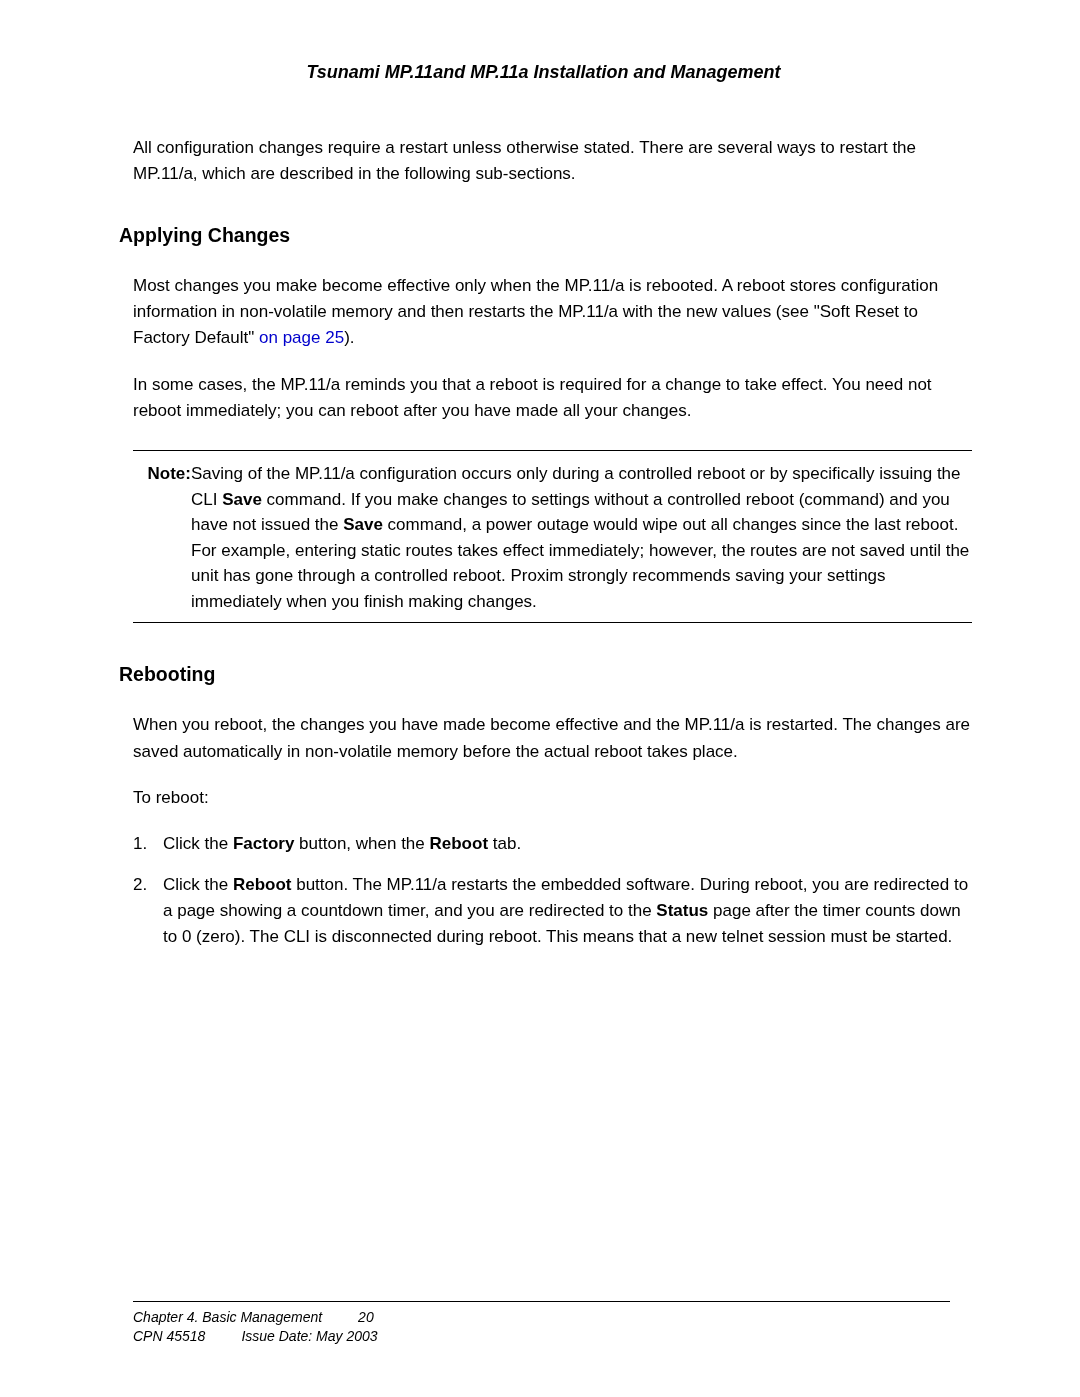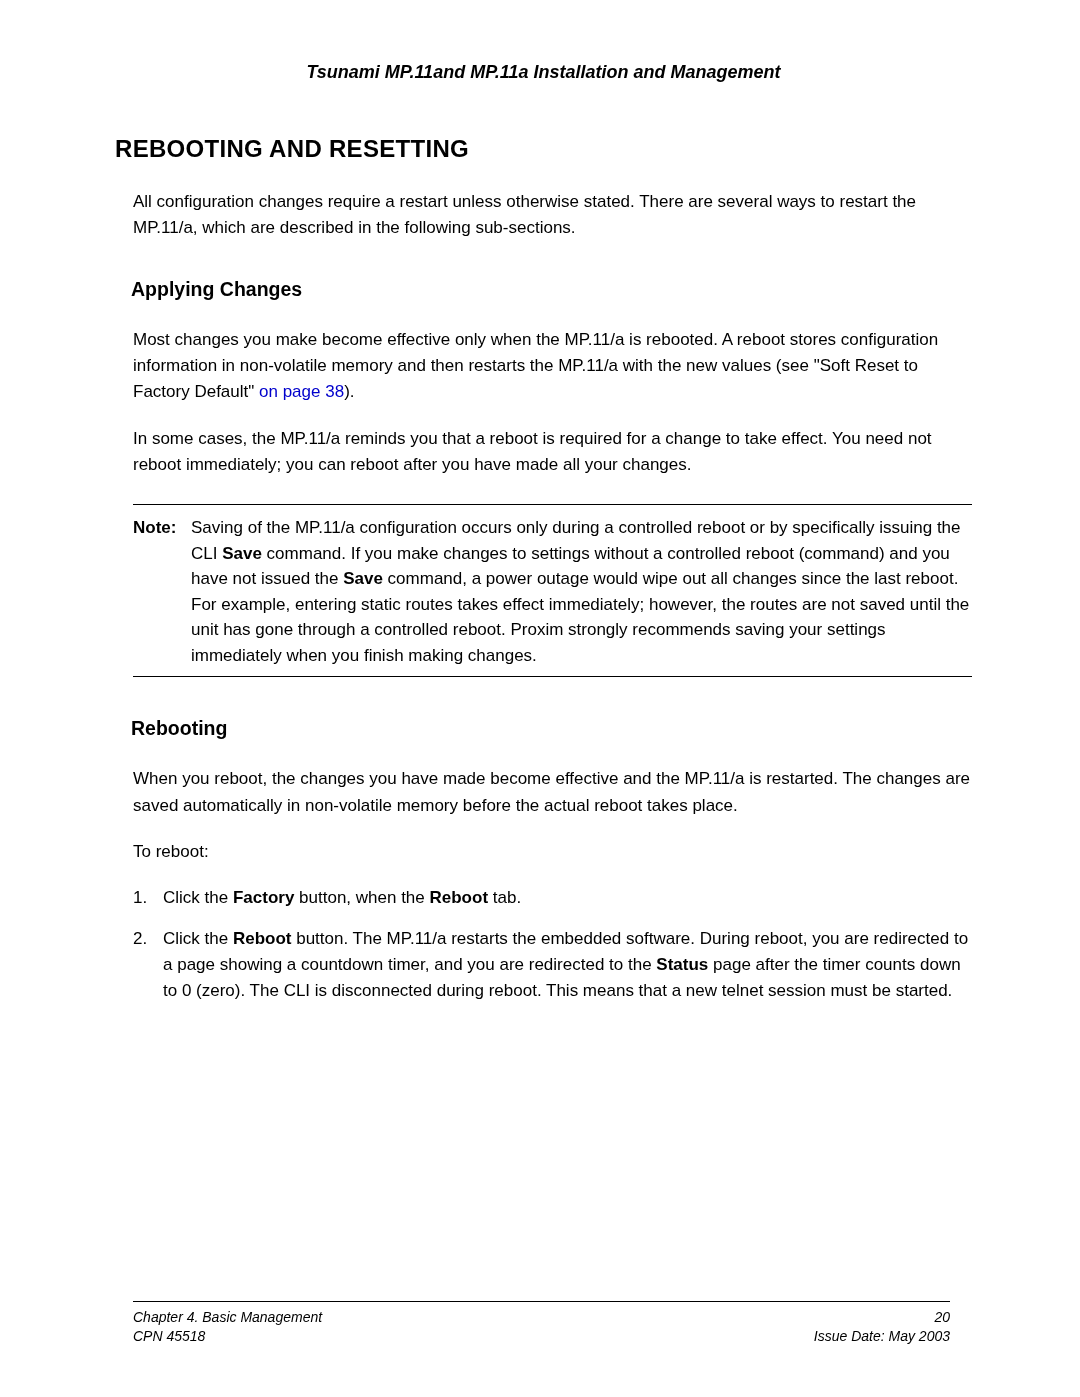--- a/index.html
+++ b/index.html
@@ -34,21 +34,21 @@
     }
     .intro-para {
       font-size: 17px;
       line-height: 1.55;
       margin-left: 18px;
       margin-bottom: 36px;
     }
     .sub-heading {
       font-size: 19.5px;
       font-weight: bold;
-      margin-left: 16px;
+      margin-left: 4px;
       margin-bottom: 26px;
     }
     .body-para {
       font-size: 17px;
       line-height: 1.55;
       margin-left: 18px;
       margin-bottom: 20px;
     }
     .link {
       color: #0000cc;
@@ -63,20 +63,21 @@
     }
     .note-row {
       display: flex;
       font-size: 17px;
       line-height: 1.5;
     }
     .note-label {
       font-weight: bold;
       flex-shrink: 0;
       width: 58px;
+      text-align: right;
     }
     .note-text {
       flex: 1;
     }
     .bold {
       font-weight: bold;
     }
     .steps {
       margin-left: 18px;
     }
@@ -98,40 +99,40 @@
       bottom: 50px;
       left: 133px;
       right: 130px;
     }
     .footer-line {
       border-top: 1px solid #000;
       margin-bottom: 6px;
     }
     .footer-row {
       display: flex;
-      justify-content: space-between;
+      justify-content: flex-start;
       font-size: 14px;
       font-style: italic;
       line-height: 1.4;
+      gap: 36px;
     }
   </style>
 </head>
 <body>
 
 <div class="page">
   <div class="doc-header">Tsunami MP.11and MP.11a Installation and Management</div>
 
-  <h1 class="main-heading">REBOOTING AND RESETTING</h1>
 
   <p class="intro-para">All configuration changes require a restart unless otherwise stated. There are several ways to restart the MP.11/a, which are described in the following sub-sections.</p>
 
   <h2 class="sub-heading">Applying Changes</h2>
 
   <p class="body-para">
-    <span>Most changes you make become effective only when the MP.11/a is rebooted.  A reboot stores configuration information in non-volatile memory and then restarts the MP.11/a with the new values (see "Soft Reset to Factory Default" </span><span class="link">on page 38</span><span>).</span>
+    <span>Most changes you make become effective only when the MP.11/a is rebooted.  A reboot stores configuration information in non-volatile memory and then restarts the MP.11/a with the new values (see "Soft Reset to Factory Default" </span><span class="link">on page 25</span><span>).</span>
   </p>
 
   <p class="body-para">In some cases, the MP.11/a reminds you that a reboot is required for a change to take effect.  You need not reboot immediately; you can reboot after you have made all your changes.</p>
 
   <div class="note-box">
     <div class="note-row">
       <div class="note-label">Note:</div>
       <div class="note-text">
         <span>Saving of the MP.11/a configuration occurs only during a controlled reboot or by specifically issuing the CLI </span><span class="bold">Save</span><span> command.  If you make changes to settings without a controlled reboot (command) and you have not issued the </span><span class="bold">Save</span><span> command, a power outage would wipe out all changes since the last reboot.  For example, entering static routes takes effect immediately; however, the routes are not saved until the unit has gone through a controlled reboot.  Proxim strongly recommends saving your settings immediately when you finish making changes.</span>
       </div>

